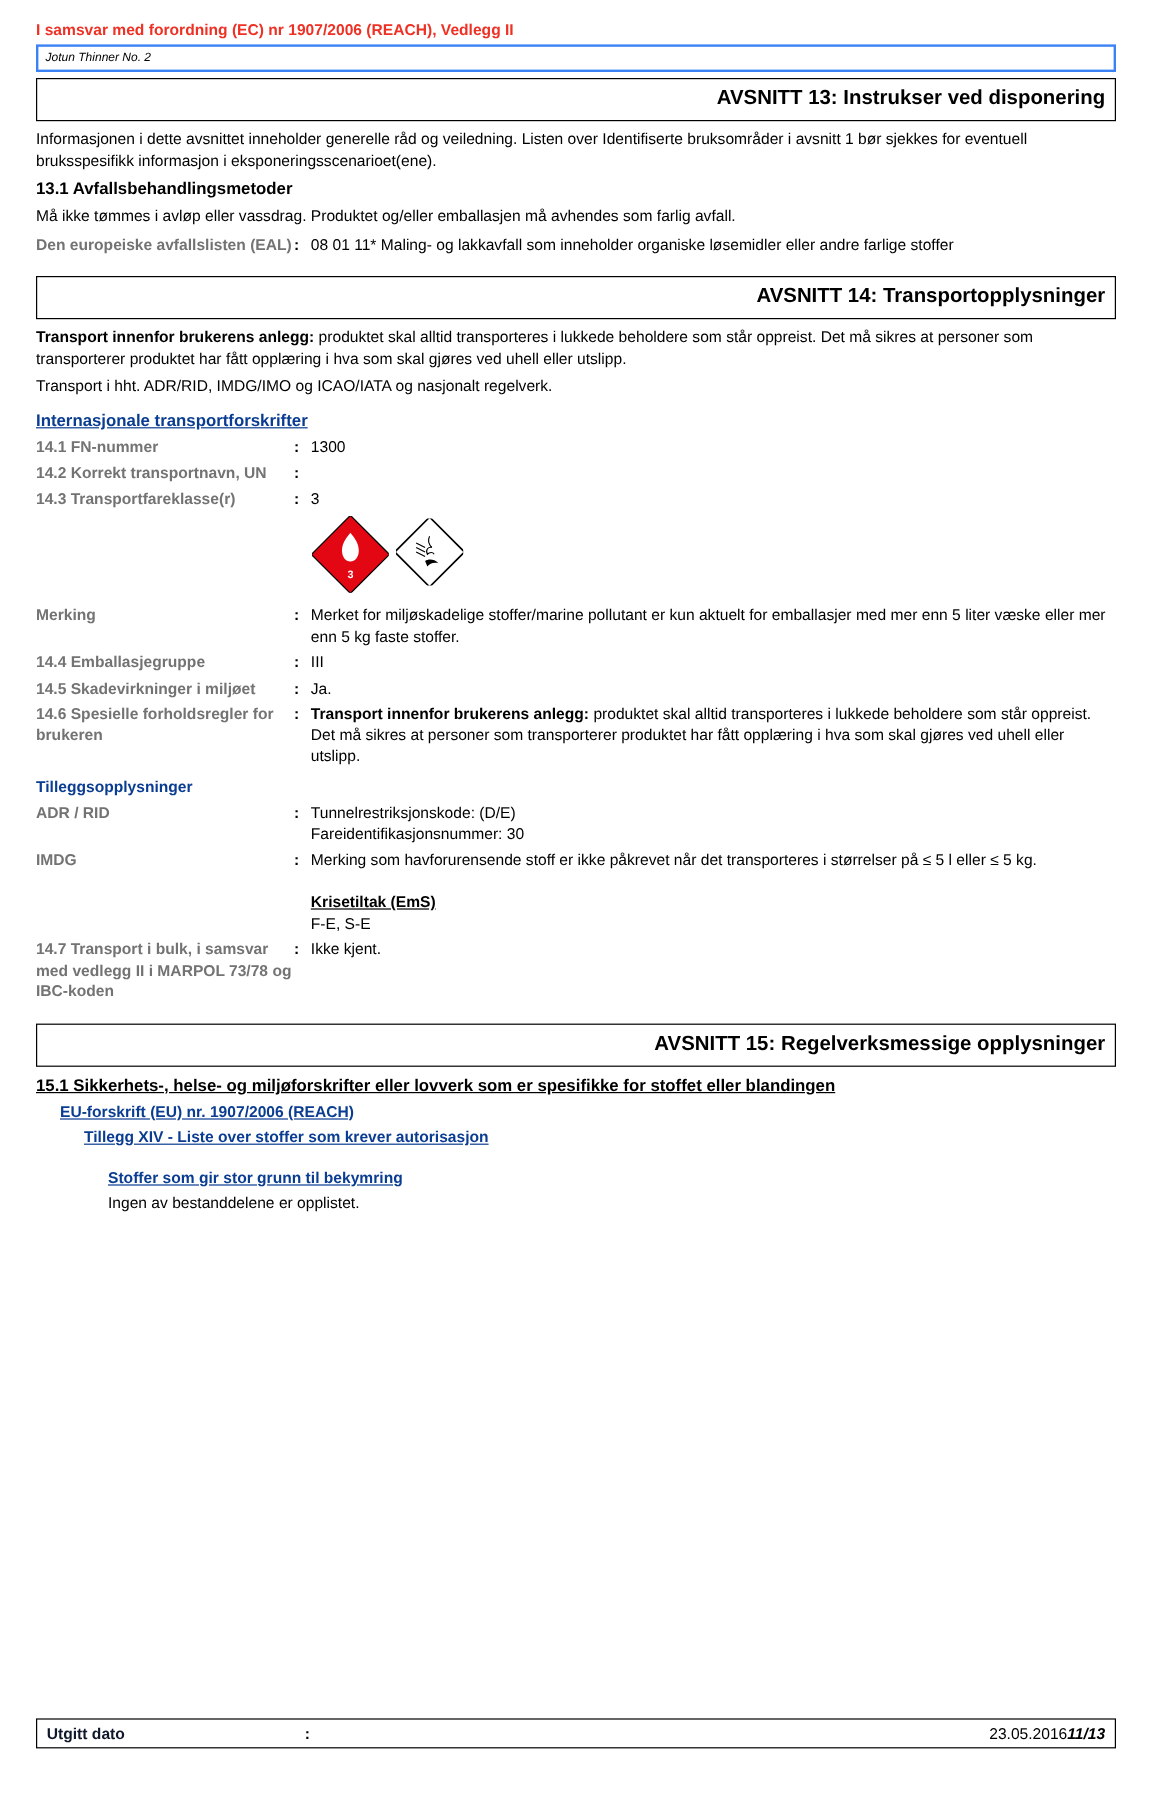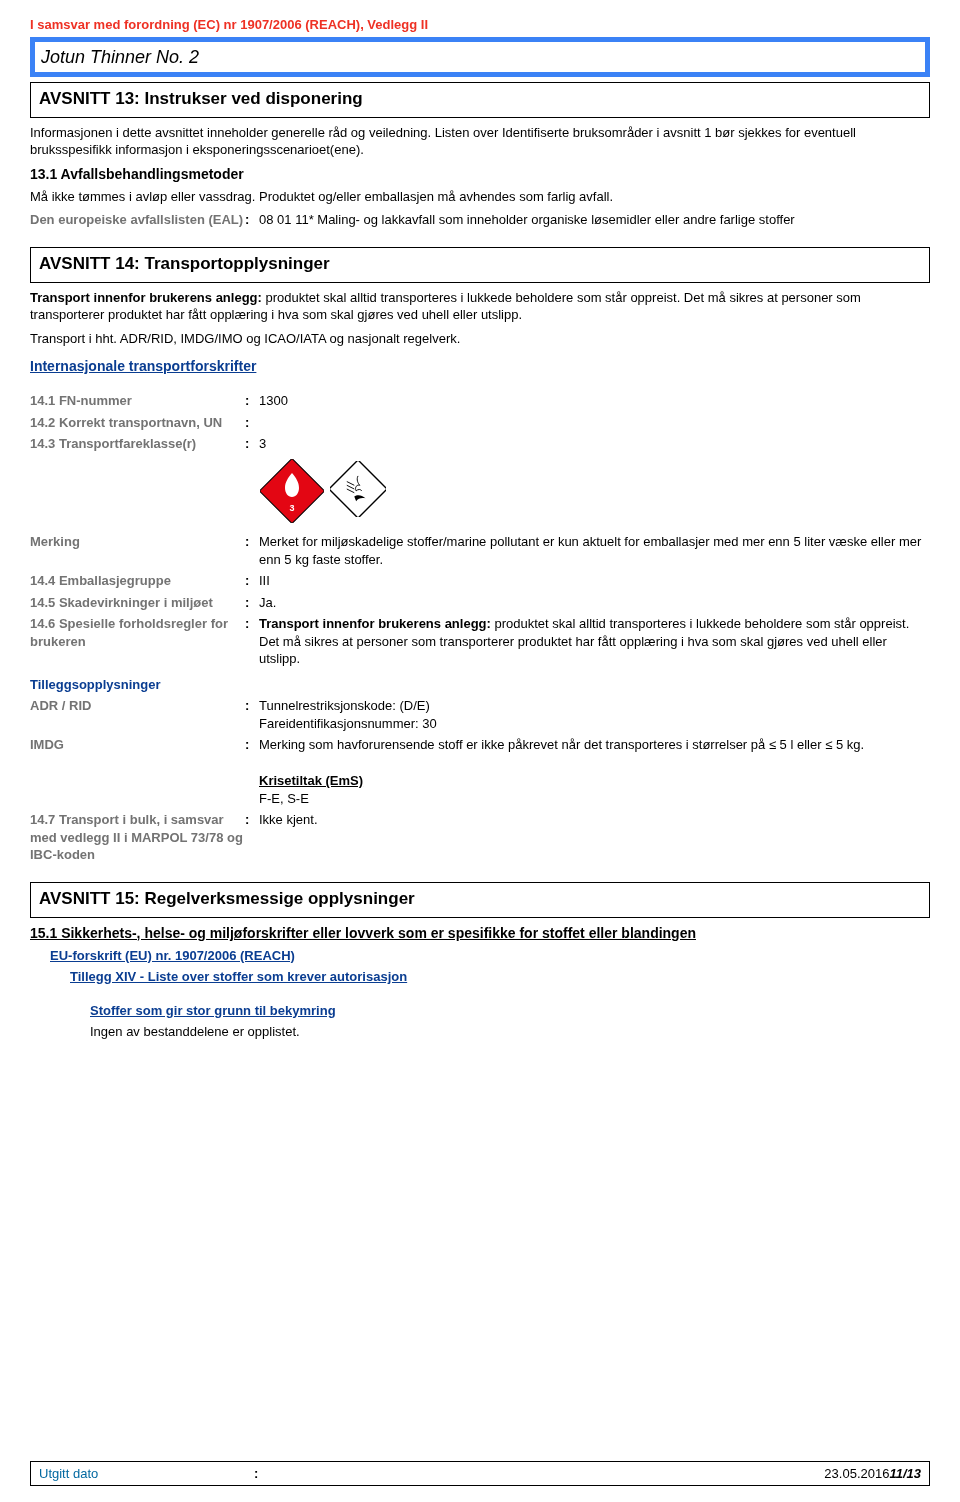--- a/index.html
+++ b/index.html
@@ -13,31 +13,32 @@
     padding: 16px 30px 10px;
     line-height: 1.35;
   }
   .header-red {
     color: #ee3124;
     font-weight: bold;
     font-size: 13px;
     margin-bottom: 3px;
   }
   .product-box {
-    border: 5px solid #3b82f6;
+    border: 2px solid #3b82f6;
     padding: 3px 6px;
     font-style: italic;
-    font-size: 18px;
+    font-size: 10px;
     margin-bottom: 5px;
     position: relative;
   }
   .section-box {
     border: 1.5px solid #000;
     padding: 5px 8px 6px;
     margin-bottom: 6px;
+    text-align: right;
   }
   .section-title {
     font-size: 17px;
     font-weight: bold;
     margin: 0;
   }
   .body-text { margin-bottom: 6px; }
   .subhead {
     font-weight: bold;
     font-size: 14px;
@@ -62,21 +63,21 @@
     width: 14px;
     flex-shrink: 0;
     font-weight: bold;
   }
   .value-col { flex: 1; }
   .link-underline {
     color: #0a3d91;
     text-decoration: underline;
     font-weight: bold;
     font-size: 14px;
-    margin: 10px 0 16px;
+    margin: 10px 0 4px;
     display: block;
   }
   .hazard-images {
     display: flex;
     gap: 6px;
     margin: 6px 0 10px 230px;
     align-items: center;
   }
   .flammable-diamond {
     width: 64px;
@@ -99,22 +100,22 @@
   .indent3 { margin-left: 60px; }
   .underline { text-decoration: underline; }
   .footer-box {
     border: 1px solid #000;
     padding: 3px 8px;
     display: flex;
     align-items: center;
     margin-top: 420px;
   }
   .footer-label {
-    font-weight: normal;
-    color: #0369a1;
+    font-weight: bold;
+    color: #0f172a;
     width: 215px;
   }
   .footer-colon { width: 14px; font-weight: bold; }
   .footer-date { flex: 1; text-align: right; }
   .footer-page {
     font-weight: bold;
     font-style: italic;
   }
   .blue-strong { color: #0a3d91; font-weight: bold; }
   .spacer { height: 14px; }

